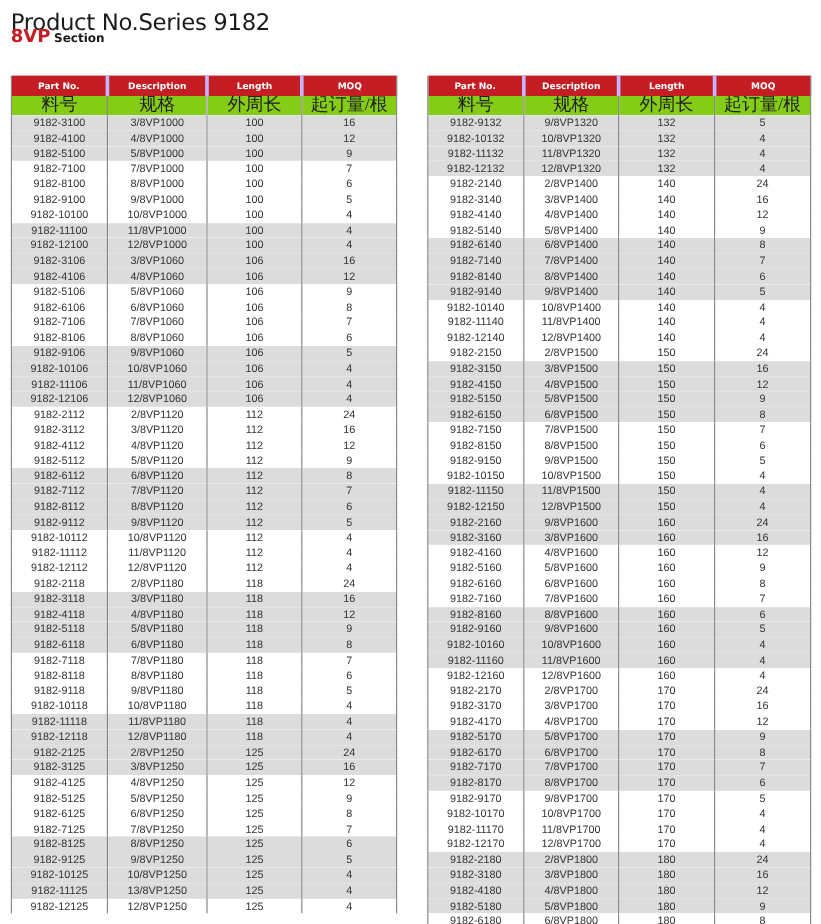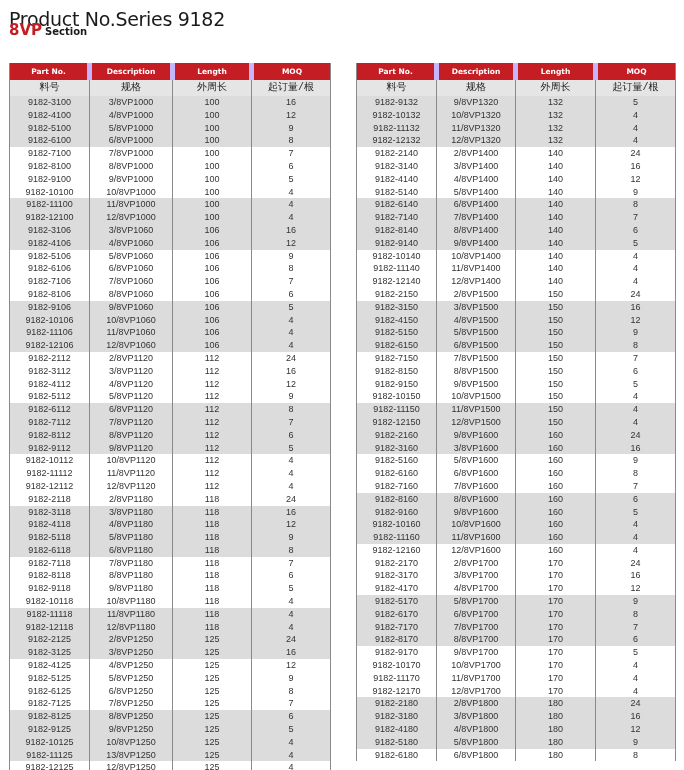--- a/index.html
+++ b/index.html
@@ -9,27 +9,27 @@
            font-weight: normal; font-size: 19px; letter-spacing: -0.3px; color: #1a1a1a; }
   .subtitle { position: absolute; left: 9px; top: 20px; font-family: "DejaVu Sans", sans-serif; font-weight: bold; }
   .subtitle .code { color: #c41e24; font-size: 15px; }
   .subtitle .word { color: #1a1a1a; font-size: 10px; margin-left: 3px; }
   .tbl { position: absolute; top: 63px; border-collapse: collapse; table-layout: fixed;
          font-size: 9px; border-left: 1px solid #8a8a8a; border-right: 1px solid #8a8a8a; }
   .tbl.left { left: 9px; width: 321px; }
   .tbl.right { left: 356px; width: 319px; }
   .tbl th { background: #c41e24; color: #ffffff; font-family: "DejaVu Sans", sans-serif;
             font-weight: bold; font-size: 7.5px; height: 17px; padding: 0;
-            border-left: 5px solid #c4b5fd; }
+            border-left: 3px solid #c4b5fd; }
   .tbl th:first-child { border-left: none; }
   .tbl td { height: 12.8px; padding: 0; text-align: center; line-height: 12.8px;
             border-left: 1px solid #8a8a8a; white-space: nowrap; overflow: hidden; color: #333; }
   .tbl td:first-child { border-left: none; }
-  .tbl tr.sub td { height: 16px; line-height: 16px; font-size: 10px; color: #222; background: #e5e5e5;
-                   font-family: Liberation Mono, monospace; }
+  .tbl tr.sub td { height: 16px; line-height: 16px; font-size: 15px; color: #222; background: #84cc16;
+                   font-family: Liberation Serif, serif; }
   .tbl tr.g td { background: #dcdcdc; }
   .tbl tr.w td { background: #ffffff; }
 </style>
 </head>
 <body>
 
 <div class="title">Product No.Series 9182</div>
 <div class="subtitle">
   <span class="code">8VP</span><span class="word">Section</span>
 </div>
@@ -67,26 +67,20 @@
         <td>4/8VP1000</td>
         <td>100</td>
         <td>12</td>
       </tr>
       <tr class="g">
         <td>9182-5100</td>
         <td>5/8VP1000</td>
         <td>100</td>
         <td>9</td>
       </tr>
-      <tr class="g">
-        <td>9182-6100</td>
-        <td>6/8VP1000</td>
-        <td>100</td>
-        <td>8</td>
-      </tr>
       <tr class="w">
         <td>9182-7100</td>
         <td>7/8VP1000</td>
         <td>100</td>
         <td>7</td>
       </tr>
       <tr class="w">
         <td>9182-8100</td>
         <td>8/8VP1000</td>
         <td>100</td>
@@ -561,20 +555,26 @@
         <td>160</td>
         <td>24</td>
       </tr>
       <tr class="g">
         <td>9182-3160</td>
         <td>3/8VP1600</td>
         <td>160</td>
         <td>16</td>
       </tr>
       <tr class="w">
+        <td>9182-4160</td>
+        <td>4/8VP1600</td>
+        <td>160</td>
+        <td>12</td>
+      </tr>
+      <tr class="w">
         <td>9182-5160</td>
         <td>5/8VP1600</td>
         <td>160</td>
         <td>9</td>
       </tr>
       <tr class="w">
         <td>9182-6160</td>
         <td>6/8VP1600</td>
         <td>160</td>
         <td>8</td>

